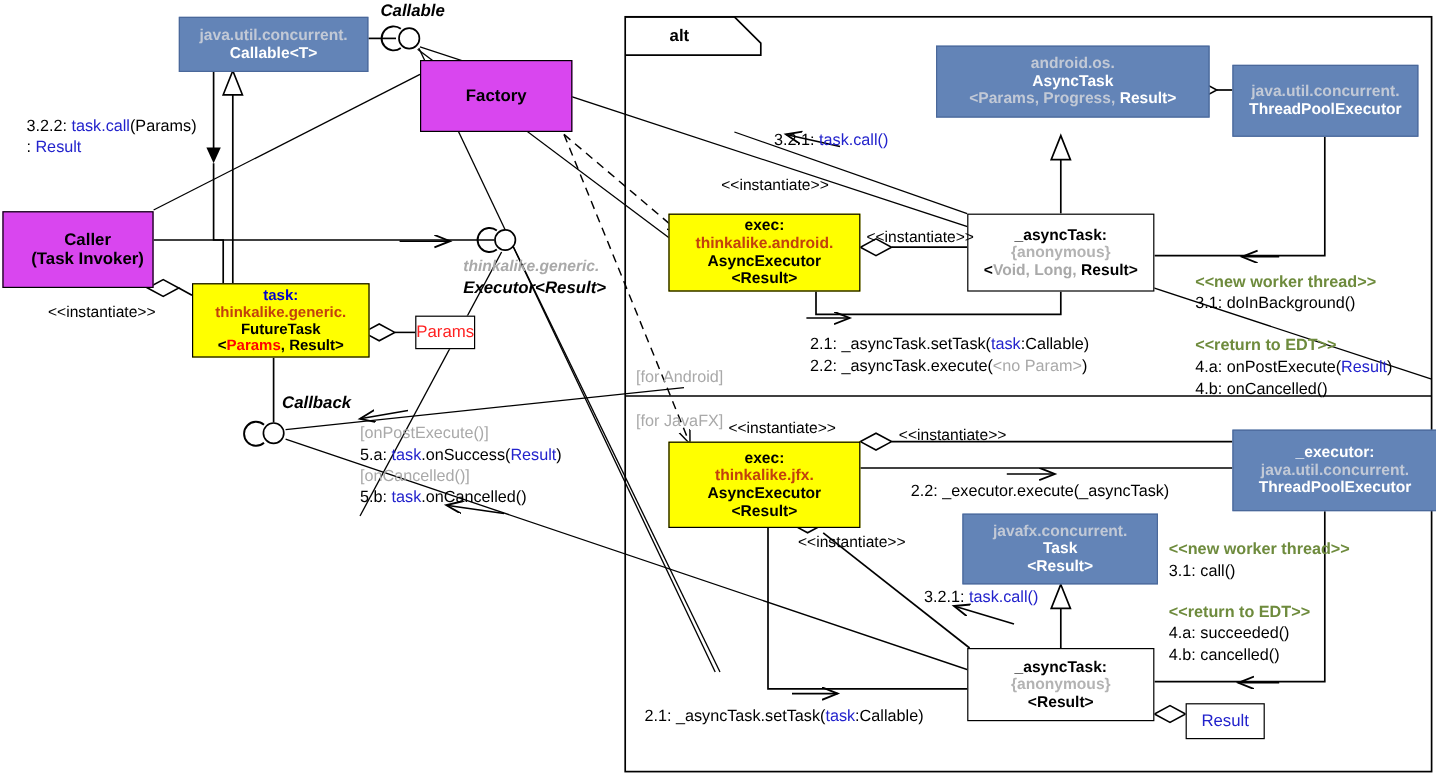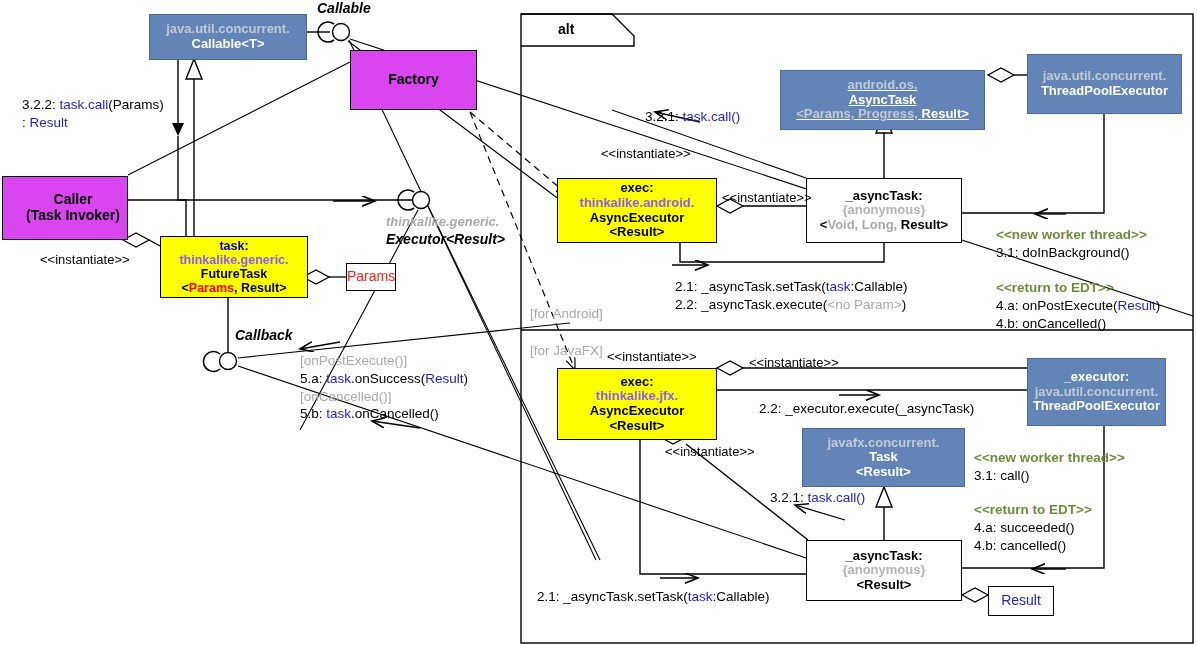--- a/index.html
+++ b/index.html
@@ -10,21 +10,21 @@
 
   .box{position:absolute;box-sizing:border-box;display:flex;flex-direction:column;
        align-items:center;justify-content:center;text-align:center;line-height:1.12;}
   .blue{background:#6384B7;border:1px solid #4a689a;color:#fff;font-weight:bold;font-size:13px;}
   .blue .pkg{color:#c2c9d6;font-weight:bold;}
   .blue .dim{color:#c2c9d6;font-weight:bold;}
   .white{background:#fff;border:1.6px solid #000;color:#000;font-weight:bold;font-size:13px;}
   .white .anon{color:#b3b3b3;font-weight:bold;}
   .white .dim{color:#a9a9a9;font-weight:bold;}
   .yellow{background:#FFFF00;border:1.6px solid #000;color:#000;font-weight:bold;font-size:13px;}
-  .yellow .pkg{color:#8b5cf6;font-weight:bold;}
+  .yellow .pkg{color:#c2410c;font-weight:bold;}
   .yellow .nm{color:#0000CC;font-weight:bold;}
   .plain{background:#d946ef;border:1.6px solid #000;font-weight:bold;font-size:14px;color:#000;}
   .paramsbox{background:#fff;border:1.6px solid #000;color:#FF2020;font-weight:normal;font-size:14px;}
   .resultbox{background:#fff;border:1.6px solid #000;color:#2222CC;font-weight:normal;font-size:14px;}
 
   .lbl{position:absolute;font-size:13.5px;color:#000;white-space:nowrap;line-height:1.32;}
   .lbl.grey{color:#a9a9a9;}
   .green{color:#6E8B3D;font-weight:bold;}
   .blu{color:#2222CC;}
   .red{color:#FF0000;}
@@ -192,21 +192,21 @@
 
   <div class="box paramsbox" style="left:346px;top:263px;width:50px;height:28px;">
     <div>Params</div>
   </div>
 
   <div class="lbl grey" style="left:386px;top:213px;font-style:italic;font-weight:bold;font-size:13px;">thinkalike.generic.</div>
   <div class="iname" style="left:386px;top:231px;">Executor&lt;Result&gt;</div>
 
   <div class="iname" style="left:235px;top:327px;">Callback</div>
 
-  <div class="box blue" style="left:780px;top:70px;width:205px;height:60px;text-decoration:underline;">
+  <div class="box blue" style="left:780px;top:38px;width:228px;height:60px;">
     <div class="pkg">android.os.</div>
     <div>AsyncTask</div>
     <div><span class="dim">&lt;</span><span class="dim">Params, Progress, </span><span>Result&gt;</span></div>
   </div>
 
   <div class="box blue" style="left:1027px;top:54px;width:155px;height:60px;">
     <div class="pkg">java.util.concurrent.</div>
     <div>ThreadPoolExecutor</div>
   </div>
 
@@ -229,21 +229,21 @@
     <div>AsyncExecutor</div>
     <div>&lt;Result&gt;</div>
   </div>
 
   <div class="box blue" style="left:802px;top:428px;width:163px;height:59px;">
     <div class="pkg">javafx.concurrent.</div>
     <div>Task</div>
     <div>&lt;Result&gt;</div>
   </div>
 
-  <div class="box blue" style="left:1027px;top:358px;width:139px;height:68px;">
+  <div class="box blue" style="left:1027px;top:358px;width:171px;height:68px;">
     <div>_executor:</div>
     <div class="pkg">java.util.concurrent.</div>
     <div>ThreadPoolExecutor</div>
   </div>
 
   <div class="box white" style="left:806px;top:540px;width:156px;height:61px;">
     <div>_asyncTask:</div>
     <div class="anon">{anonymous}</div>
     <div>&lt;Result&gt;</div>
   </div>

